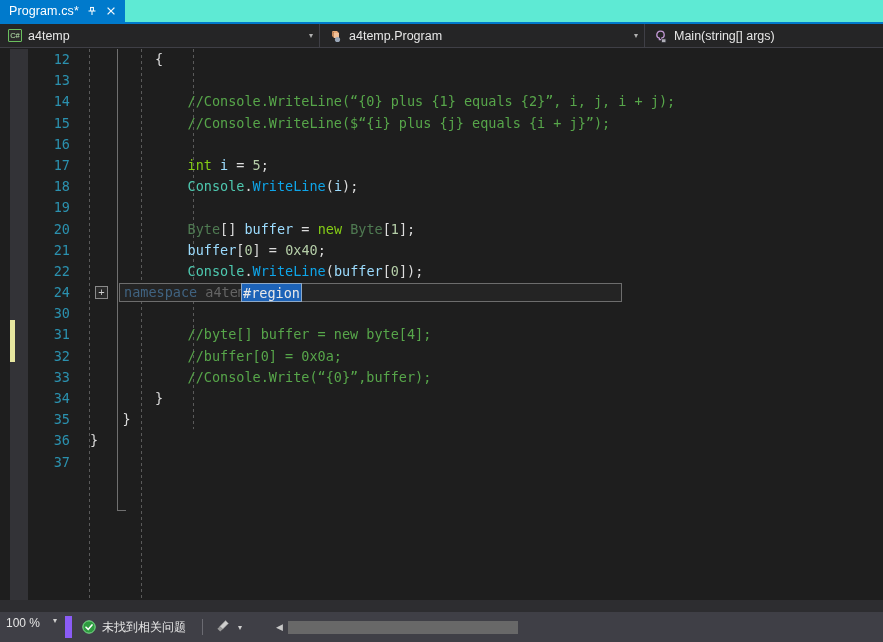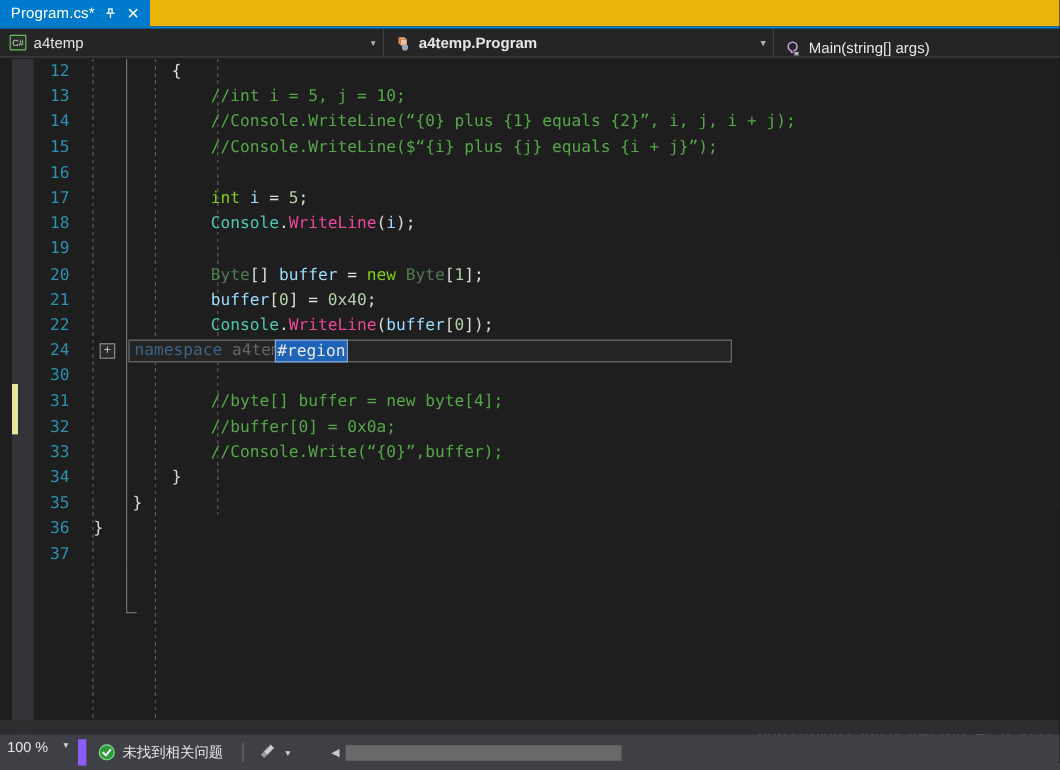--- a/index.html
+++ b/index.html
@@ -7,21 +7,21 @@
     width: 883px; height: 642px;
     background: #1e1e1e;
     font-family: "Liberation Sans", sans-serif;
     overflow: hidden;
   }
   #app { position: relative; width: 883px; height: 642px; background: #1e1e1e; }
 
   
   #tabbar {
     position: absolute; top: 0; left: 0; width: 883px; height: 22px;
-    background: #eab308;
+    background: #5eead4;
     display: flex; align-items: stretch;
   }
   .tab {
     display: flex; align-items: center; gap: 7px;
     padding: 0 8px 0 9px;
     font-size: 12.5px;
     white-space: nowrap;
     cursor: default;
   }
   .tab.active { background: #007acc; color: #ffffff; }
@@ -50,22 +50,22 @@
     border-right: 1px solid #3f3f46;
     padding: 0 6px 0 8px;
     color: #e6e6e6; font-size: 12.5px;
     gap: 6px;
   }
   .nav-seg .caret {
     margin-left: auto; padding-left: 10px;
     color: #b0b0b0; font-size: 8px; line-height: 1;
   }
   #nav-project { width: 320px; }
-  #nav-type    { width: 325px; font-weight: bold; }
-  #nav-member  { flex: 1; border-right: none; align-items: flex-end; }
+  #nav-type    { width: 325px; }
+  #nav-member  { flex: 1; border-right: none; }
 
   .cs-icon {
     width: 14px; height: 13px; flex: none;
     border: 1px solid #6abf5e; border-radius: 1px;
     background: #2b2b2b; color: #b8e6ac;
     font-size: 7.5px; line-height: 11px; text-align: center;
     font-family: "Liberation Sans", sans-serif;
   }
   .class-icon { width: 15px; height: 14px; flex: none; }
   .method-icon { width: 15px; height: 14px; flex: none; }
@@ -78,21 +78,21 @@
   }
   #indicator-margin {
     position: absolute; top: 0; left: 10px; width: 18px; height: 563px;
     background: #333337;
   }
   #left-edge {
     position: absolute; top: 0; left: 0; width: 10px; height: 563px;
     background: #1e1e1e;
   }
   #code-area {
-    position: absolute; top: 0; left: 16px; width: 855px; height: 573px;
+    position: absolute; top: 0; left: 28px; width: 855px; height: 573px;
     font-family: "DejaVu Sans Mono", "Liberation Mono", monospace;
     font-size: 13.5px;
   }
   .row {
     position: relative; height: 21.2px; line-height: 21.2px;
     white-space: pre;
   }
   .lineno {
     position: absolute; left: 0; width: 42px;
     text-align: right; color: #2b91af;
@@ -104,21 +104,21 @@
     color: #dcdcdc;
     font-family: "DejaVu Sans Mono", "Liberation Mono", monospace;
     font-size: 13.5px;
   }
   
   .c-comment { color: #57a64a; }
   .c-keyword { color: #84cc16; }
   .c-type    { color: #4ec9b0; }
   .c-typedim { color: #4f7a52; text-align: center; }
   .c-ident   { color: #9cdcfe; }
-  .c-method  { color: #ec4899; }
+  .c-method  { color: #0ea5e9; }
   .c-num     { color: #b5cea8; }
   .c-plain   { color: #dcdcdc; }
   .c-brace   { color: #dcdcdc; }
 
   
   .guide {
     position: absolute; top: 0; width: 1px; height: 563px;
     background: repeating-linear-gradient(to bottom, #5a5a5a 0 3px, transparent 3px 6px);
   }
   #guide-outer {
@@ -291,21 +291,21 @@
     <div id="change-bar"></div>
     <div id="code-area">
 
       <div class="guide" style="left:61px;"></div>
       <div class="guide" style="left:113px;"></div>
       <div class="guide" style="left:165px;height:380px;"></div>
       <div id="guide-outer"></div>
       <div id="brace-bracket-1"></div>
       <div id="rows">
           <div class="row"><span class="lineno">12</span><span class="codetext" style="left: 127.04px;"><span class="c-brace">{</span></span></div>
-          <div class="row"><span class="lineno">13</span><span class="codetext" style="left: 159.56px;"><span class="c-comment">//int i = 5, j = 10;</span></span></div>
+          <div class="row"><span class="lineno">13</span></div>
           <div class="row"><span class="lineno">14</span><span class="codetext" style="left: 159.56px;"><span class="c-comment">//Console.WriteLine(“{0} plus {1} equals {2}”, i, j, i + j);</span></span></div>
           <div class="row"><span class="lineno">15</span><span class="codetext" style="left: 159.56px;"><span class="c-comment">//Console.WriteLine($“{i} plus {j} equals {i + j}”);</span></span></div>
           <div class="row"><span class="lineno">16</span></div>
           <div class="row"><span class="lineno">17</span><span class="codetext" style="left: 159.56px;"><span class="c-keyword">int</span><span class="c-plain"> </span><span class="c-ident">i</span><span class="c-plain"> = </span><span class="c-num">5</span><span class="c-plain">;</span></span></div>
           <div class="row"><span class="lineno">18</span><span class="codetext" style="left: 159.56px;"><span class="c-type">Console</span><span class="c-plain">.</span><span class="c-method">WriteLine</span><span class="c-plain">(</span><span class="c-ident">i</span><span class="c-plain">);</span></span></div>
           <div class="row"><span class="lineno">19</span></div>
           <div class="row"><span class="lineno">20</span><span class="codetext" style="left: 159.56px;"><span class="c-typedim">Byte</span><span class="c-plain">[] </span><span class="c-ident">buffer</span><span class="c-plain"> = </span><span class="c-keyword">new</span><span class="c-plain"> </span><span class="c-typedim">Byte</span><span class="c-plain">[</span><span class="c-num">1</span><span class="c-plain">];</span></span></div>
           <div class="row"><span class="lineno">21</span><span class="codetext" style="left: 159.56px;"><span class="c-ident">buffer</span><span class="c-plain">[</span><span class="c-num">0</span><span class="c-plain">] = </span><span class="c-num">0x40</span><span class="c-plain">;</span></span></div>
           <div class="row"><span class="lineno">22</span><span class="codetext" style="left: 159.56px;"><span class="c-type">Console</span><span class="c-plain">.</span><span class="c-method">WriteLine</span><span class="c-plain">(</span><span class="c-ident">buffer</span><span class="c-plain">[</span><span class="c-num">0</span><span class="c-plain">]);</span></span></div>
           <div class="row"><span class="lineno">24</span><div id="collapsed-row"><div id="expand-box">+</div><div id="collapsed-box"></div><div id="collapsed-ghost"><span class="ns-kw">namespace</span><span class="ns-nm"> a4temp</span></div><div id="selection-box">#region</div></div></div>

